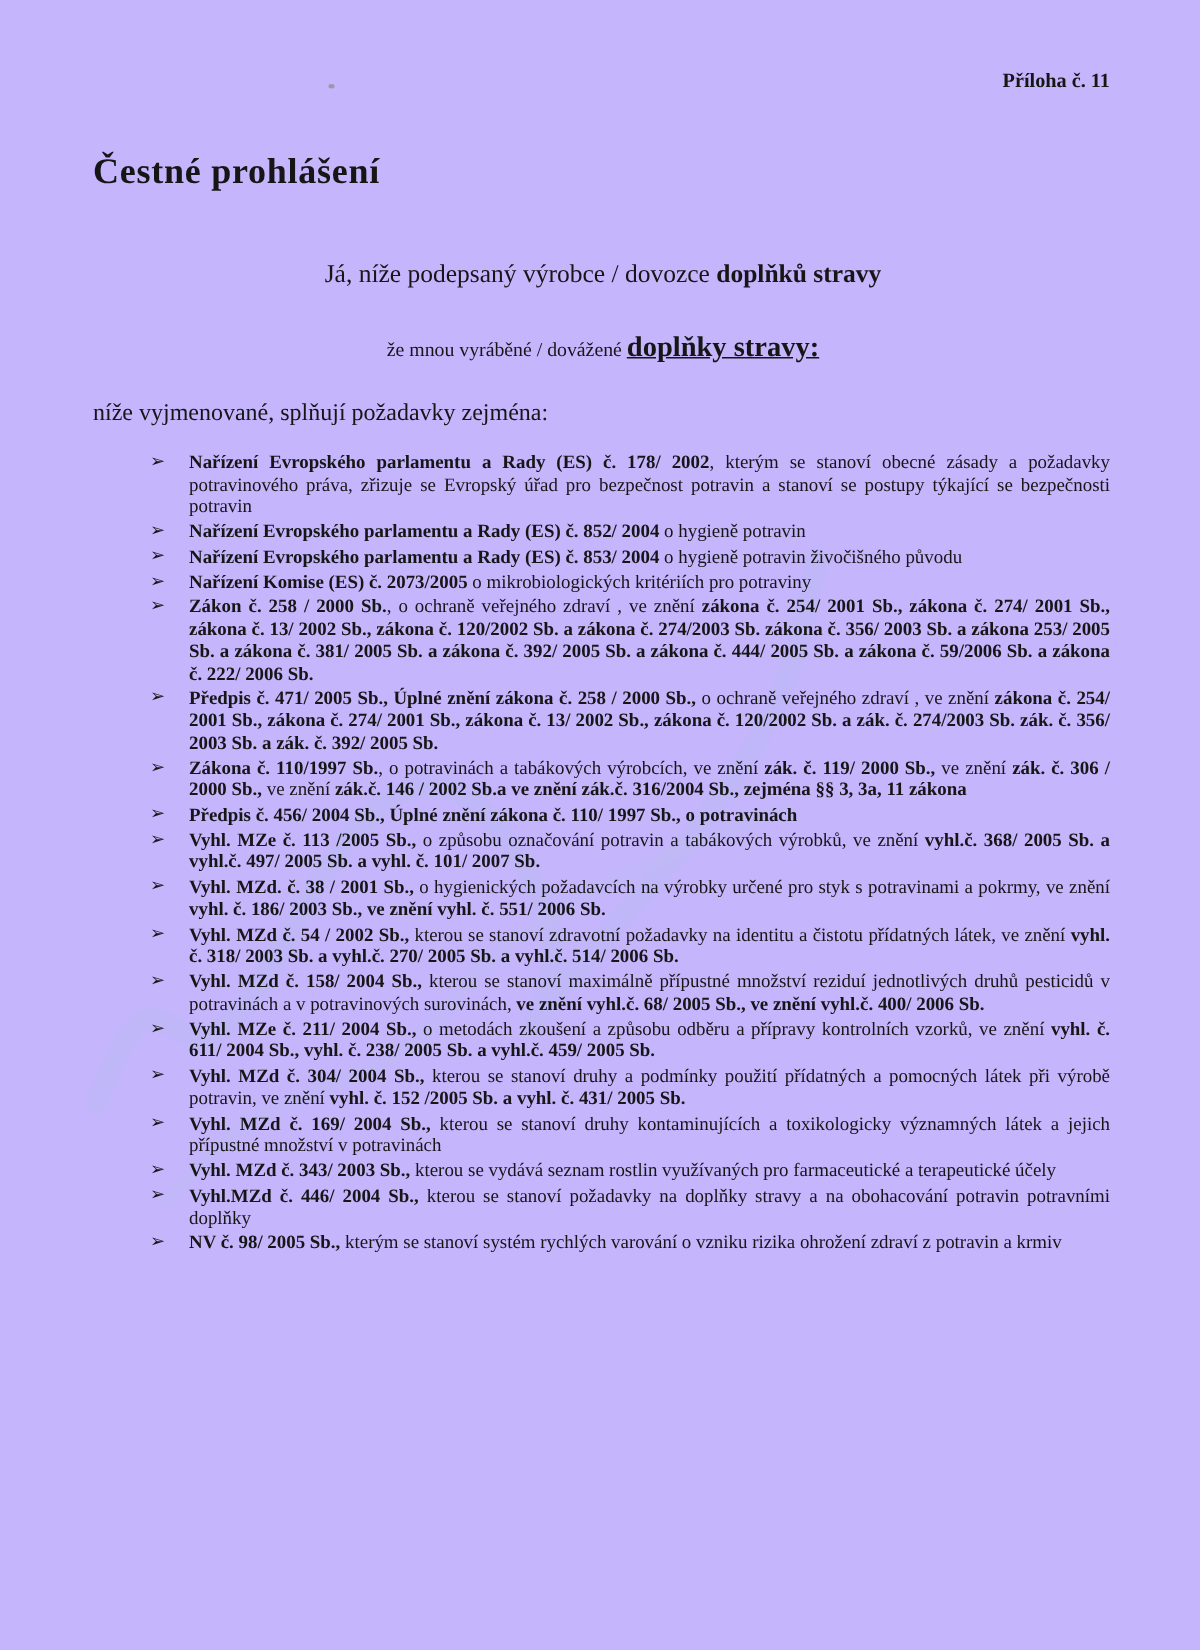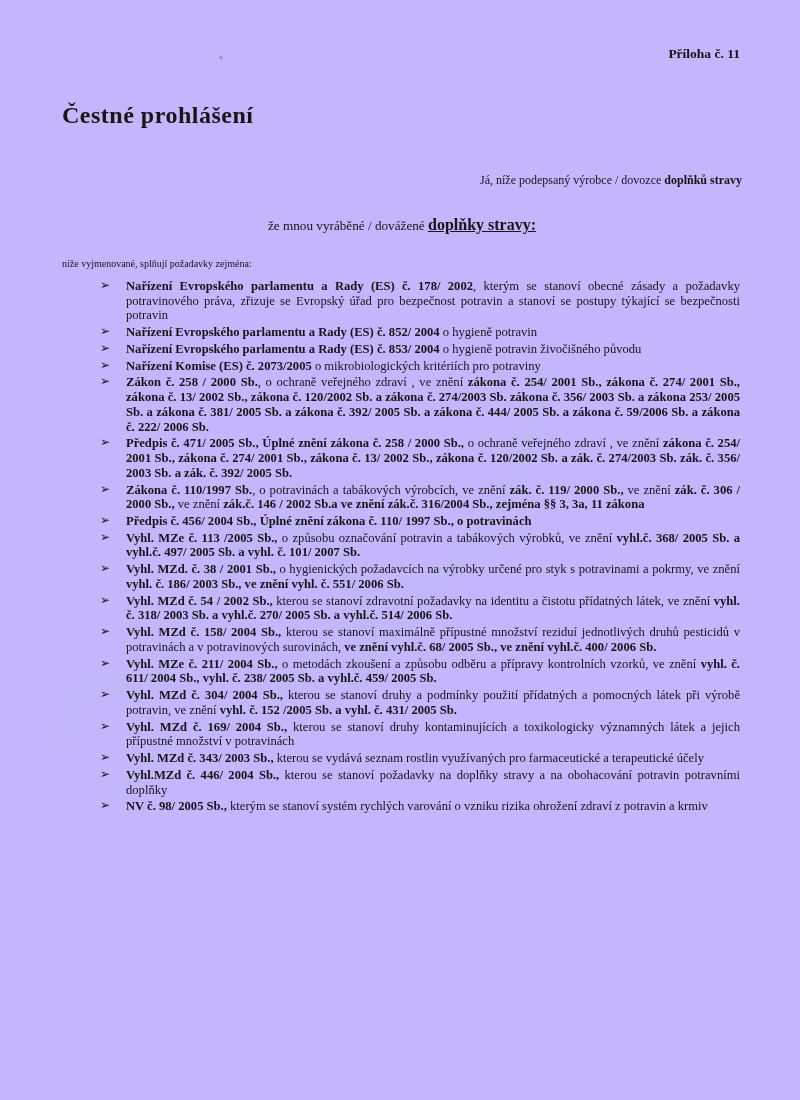--- a/index.html
+++ b/index.html
@@ -41,45 +41,45 @@
     padding-right:2px;
   }
   .doc-title{
     text-align:left;
     font-weight:bold;
     font-size:24px;
     letter-spacing:.5px;
     margin-top:40px;
   }
   .intro-line{
-    text-align:right;
-    font-size:12px;
+    text-align:center;
+    font-size:17px;
     margin-top:44px;
     font-family:Liberation Serif, serif;
   }
   .intro-line .b{font-weight:bold;}
   .declare-line{
     text-align:center;
     font-weight:bold;
     font-size:14px;
     letter-spacing:1px;
     margin-top:28px;
   }
   .subject-line{
     text-align:center;
     font-size:13.2px;
     margin-top:28px;
   }
   .subject-line .bu{
     font-weight:bold;
+    font-size:19px;
+    text-decoration:underline;
+  }
+  .req-intro{
     font-size:16px;
-    text-decoration:underline;
-  }
-  .req-intro{
-    font-size:10px;
     margin-top:24px;
   }
   ul.reg-list{
     list-style:none;
     margin:10px 0 0 0;
     padding:0 2px 0 38px;
   }
   li.reg-item{
     position:relative;
     padding-left:26px;

